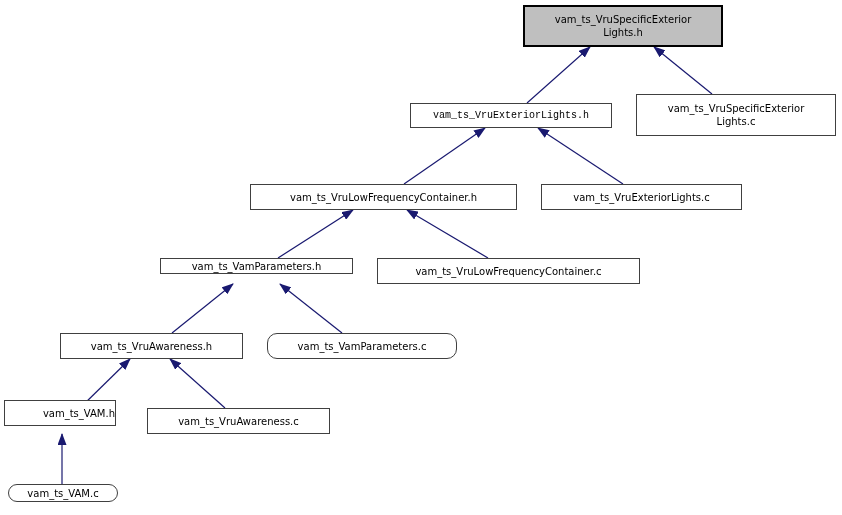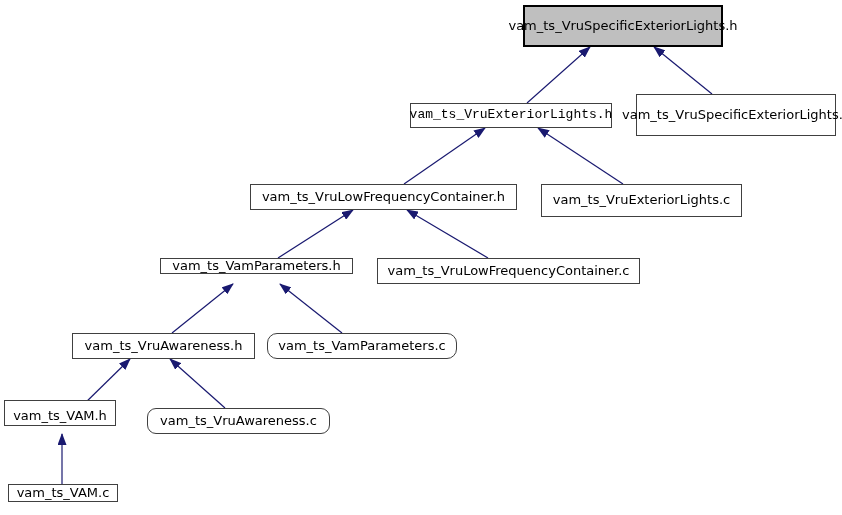--- a/index.html
+++ b/index.html
@@ -31,23 +31,24 @@
     stroke-width: 1.2;
     fill: none;
   }
   .arrowhead-path { fill: var(--edge-color); }
   .node-layer { position: absolute; left: 0; top: 0; width: 842px; height: 515px; }
   .node {
     position: absolute;
     background: var(--node-fill);
     border: 1px solid var(--node-border);
     color: var(--text-color);
-    font-size: 13px;
+    font-size: 10px;
     line-height: 1.3;
     display: flex;
+    flex-direction: column;
     align-items: center;
     justify-content: center;
     text-align: center;
     white-space: nowrap;
     cursor: pointer;
   }
   .node.root {
     background: var(--root-fill);
     border: 2px solid var(--root-border);
   }
@@ -83,38 +84,38 @@
       <div class="node" style="left: 410px; top: 103px; width: 202px; height: 25px; font-family: Liberation Mono, monospace;">
         <span>vam_ts_VruExteriorLights.h</span>
       </div>
       <div class="node" style="left: 636px; top: 94px; width: 200px; height: 42px;">
         <span>vam_ts_VruSpecificExterior</span>
         <span>Lights.c</span>
       </div>
       <div class="node" style="left: 250px; top: 184px; width: 267px; height: 26px;">
         <span>vam_ts_VruLowFrequencyContainer.h</span>
       </div>
-      <div class="node" style="left: 541px; top: 184px; width: 201px; height: 33px;">
+      <div class="node" style="left: 541px; top: 184px; width: 201px; height: 26px;">
         <span>vam_ts_VruExteriorLights.c</span>
       </div>
       <div class="node" style="left: 160px; top: 258px; width: 193px; height: 16px;">
         <span>vam_ts_VamParameters.h</span>
       </div>
       <div class="node" style="left: 377px; top: 258px; width: 263px; height: 26px;">
         <span>vam_ts_VruLowFrequencyContainer.c</span>
       </div>
-      <div class="node" style="left: 72px; top: 333px; width: 183px; height: 26px;">
+      <div class="node" style="left: 60px; top: 333px; width: 183px; height: 26px;">
         <span>vam_ts_VruAwareness.h</span>
       </div>
       <div class="node" style="left: 267px; top: 333px; width: 190px; height: 26px; border-radius: 10px;">
         <span>vam_ts_VamParameters.c</span>
       </div>
       <div class="node" style="left: 4px; top: 400px; width: 112px; height: 26px; align-items: flex-end;">
         <span>vam_ts_VAM.h</span>
       </div>
-      <div class="node" style="left: 147px; top: 408px; width: 183px; height: 26px; border-radius: 9px;">
+      <div class="node" style="left: 147px; top: 408px; width: 183px; height: 26px;">
         <span>vam_ts_VruAwareness.c</span>
       </div>
-      <div class="node" style="left: 8px; top: 484px; width: 110px; height: 18px;">
+      <div class="node" style="left: 8px; top: 484px; width: 110px; height: 18px; border-radius: 11px;">
         <span>vam_ts_VAM.c</span>
       </div>
     </div>
 </div>
 
 </body></html>

